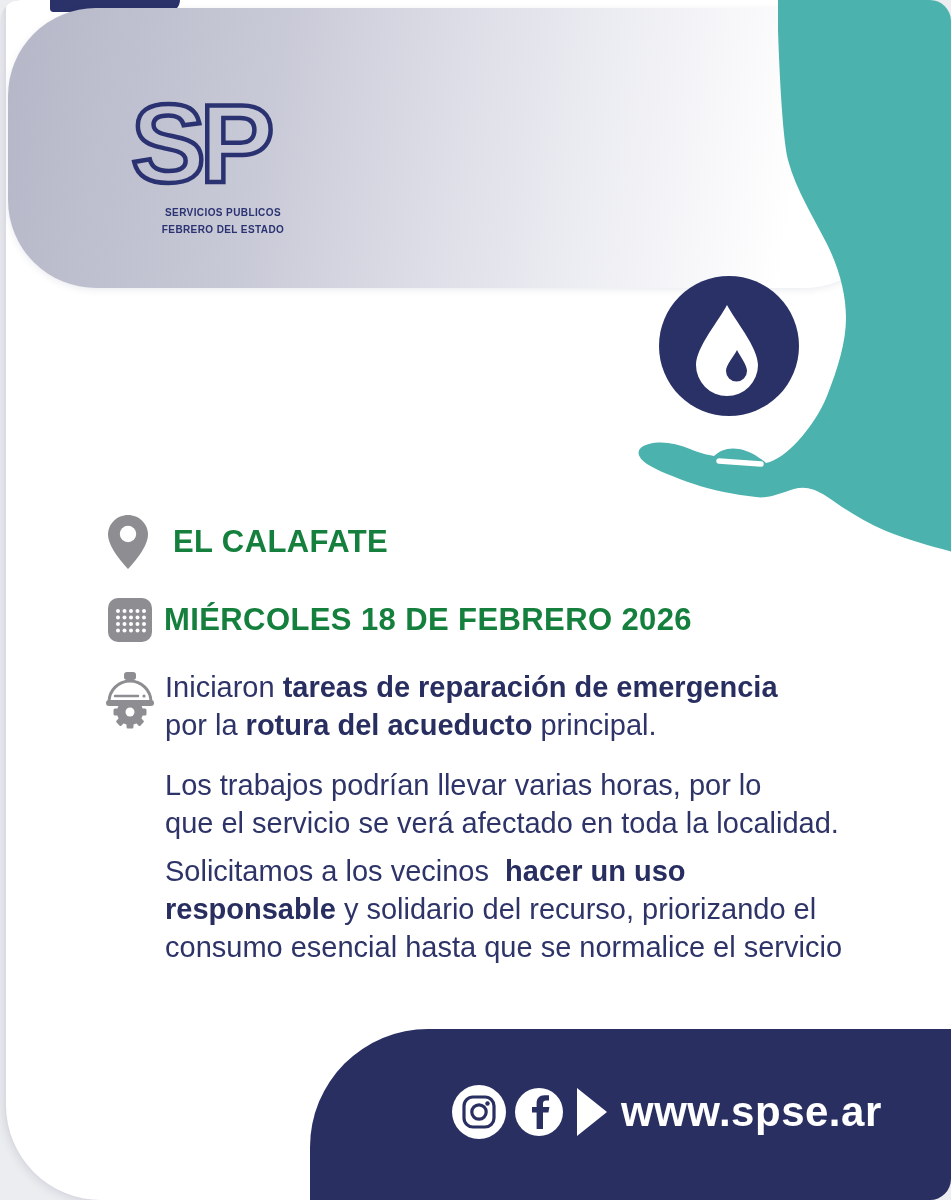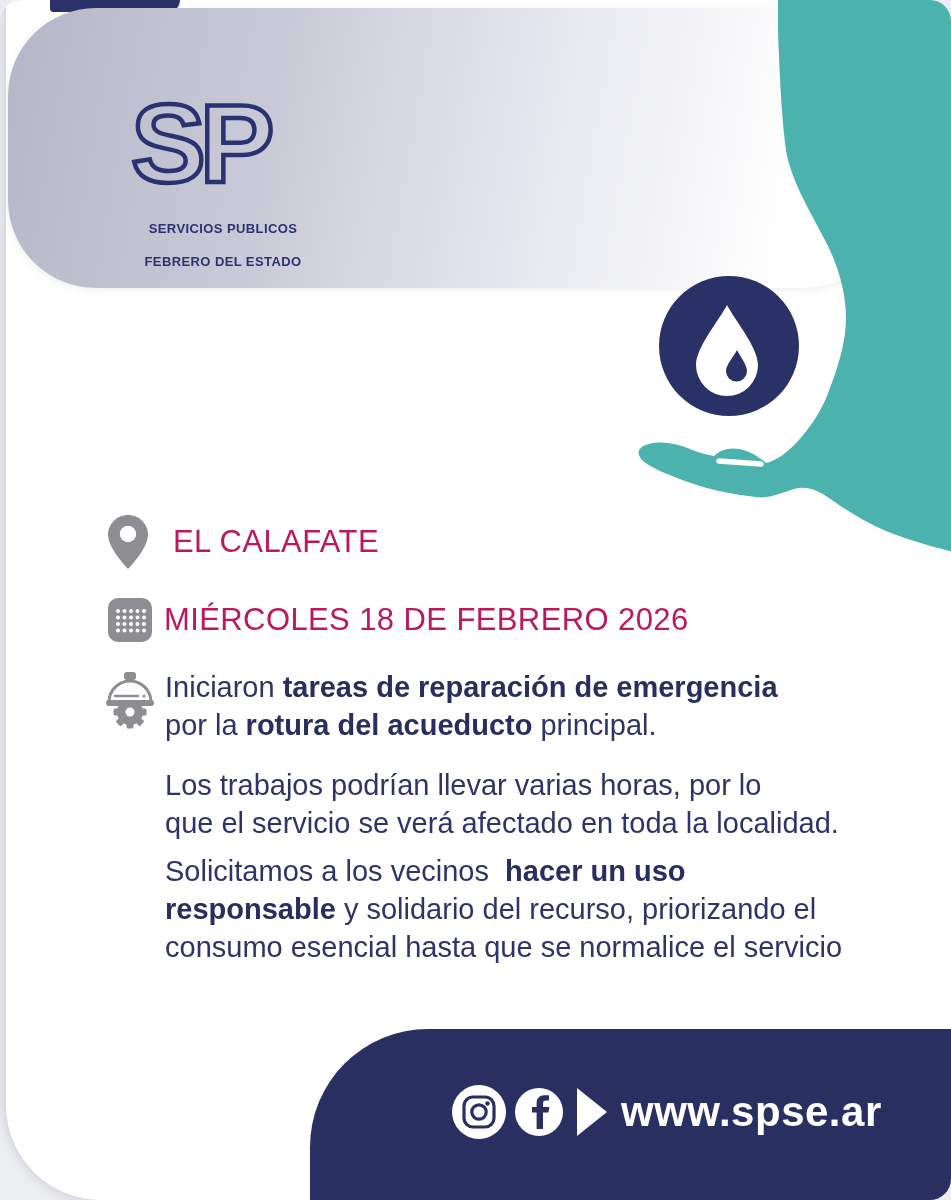--- a/index.html
+++ b/index.html
@@ -11,33 +11,33 @@
   .top-sliver{position:absolute;left:44px;top:0;width:130px;height:12px;background:#2b3169;
               border-radius:0 0 14px 4px;z-index:1;}
 
   
   .header-card{position:absolute;left:2px;top:8px;width:884px;height:280px;z-index:2;
                border-radius:88px;
                background:linear-gradient(100deg,#b5b7c8 0%,#c9cad7 30%,#e9eaf0 62%,#ffffff 88%);
                box-shadow:0 2px 7px rgba(60,64,110,.10);}
   .logo-wrap{position:absolute;left:100px;top:78px;width:230px;text-align:center;}
   .logo-mark{display:block;margin:0 auto;}
-  .logo-sub{color:#2b3271;font-weight:bold;font-size:13px;line-height:17px;letter-spacing:.4px;margin-top:16px;}
+  .logo-sub{color:#2b3271;font-weight:bold;font-size:10px;line-height:17px;letter-spacing:.4px;margin-top:0;}
 
   
   #art{position:absolute;left:0;top:0;z-index:3;pointer-events:none;}
 
   
   .title{position:absolute;left:106px;top:356px;z-index:4;color:#2b3271;}
   .title .t1{font-size:53px;font-weight:400;letter-spacing:.5px;line-height:58px;}
   .title .t2{font-size:54px;font-weight:800;letter-spacing:.5px;line-height:58px;}
 
   
   .info-row{position:absolute;left:102px;z-index:4;display:flex;align-items:center;}
-  .info-row .txt{color:#be185d;font-weight:400;font-size:31px;letter-spacing:.4px;}
+  .info-row .txt{color:#15803d;font-weight:700;font-size:31px;letter-spacing:.4px;}
   #row-location{top:515px;}
   #row-location .txt{margin-left:25px;}
   #row-date{top:598px;}
   #row-date .txt{margin-left:12px;}
 
   
   .para{position:absolute;left:159px;width:760px;z-index:4;color:#2e3468;
         font-size:29px;line-height:38px;white-space:pre-wrap;}
   .para .b{font-weight:bold;color:#282e60;margin-top:21px;}
   #para1{top:668px;}

